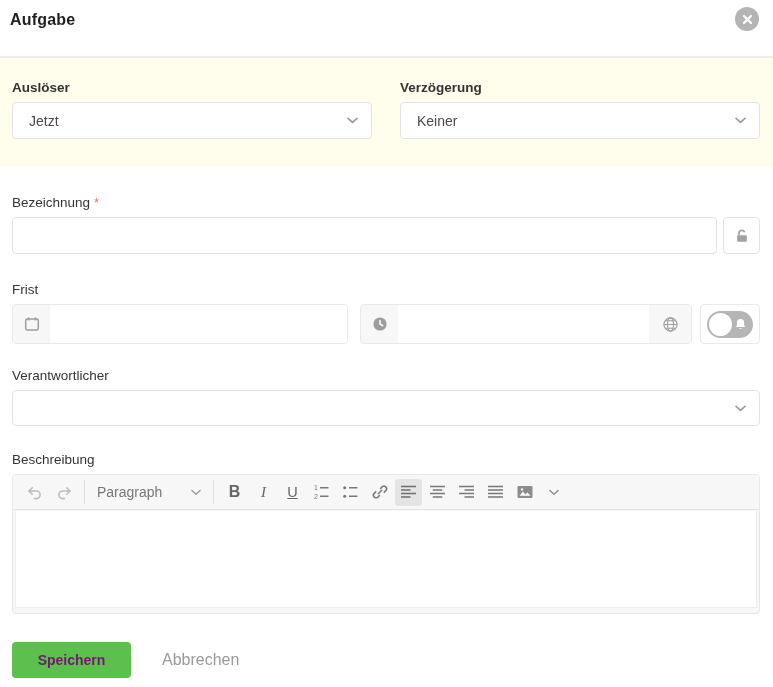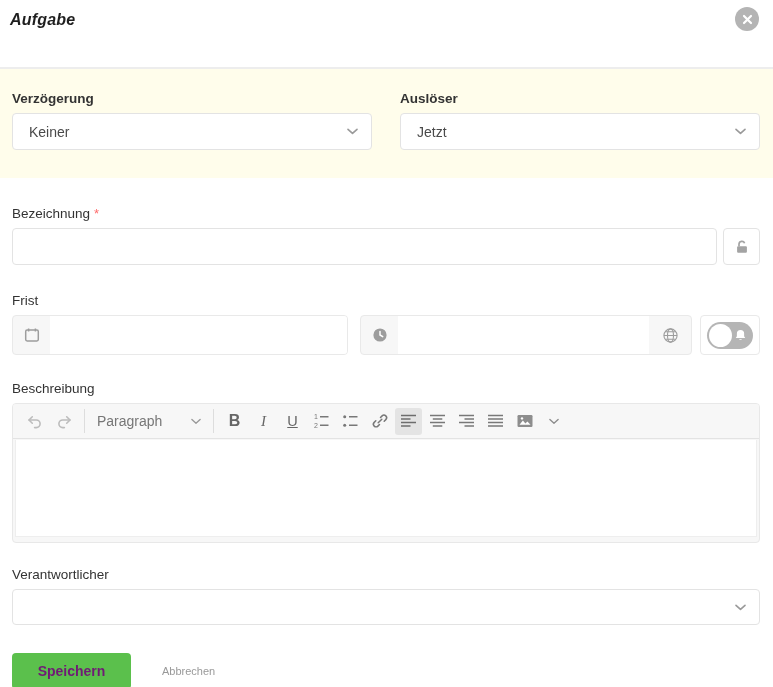--- a/index.html
+++ b/index.html
@@ -5,21 +5,21 @@
   * { box-sizing: border-box; margin: 0; padding: 0; }
   html, body { background: #fff; }
   body {
     width: 773px; height: 687px;
     font-family: "Liberation Sans", sans-serif;
     color: #333; overflow: hidden;
   }
   .dialog { width: 773px; height: 687px; background: #fff; }
 
   
-  .dialog-header { height: 69px; border-bottom: 2px solid #ededed; position: relative; font-style: italic; }
+  .dialog-header { height: 58px; border-bottom: 2px solid #ededed; position: relative; }
   .dialog-title { position: absolute; left: 10px; top: 11px; font-size: 16px; font-weight: 700; color: #1f1f1f; letter-spacing: .2px; }
   .close-btn { position: absolute; right: 14px; top: 7px; width: 24px; height: 24px; border: none; border-radius: 50%; background: #b4b4b4; display: flex; align-items: center; justify-content: center; cursor: pointer; }
 
   
   .highlight-band { background: #fffdeb; padding: 22px 13px 28px 12px; display: grid; grid-template-columns: 1fr 1fr; column-gap: 28px; }
   .label { font-size: 13.5px; color: #333; margin-bottom: 6px; line-height: 16px; }
   .label.bold { font-weight: 700; }
   .required { color: #ff6b6b; margin-left: 4px; font-size: 13px; }
 
   .select-box { height: 37px; background: #fff; border: 1px solid #e3e3e3; border-radius: 4px; display: flex; align-items: center; justify-content: space-between; padding: 0 13px 0 16px; font-size: 14px; color: #4a4a4a; cursor: pointer; }
@@ -56,21 +56,21 @@
   .tb-italic { font-style: italic; font-size: 15px; font-family: "Liberation Serif", serif; color: #666; }
   .tb-underline { text-decoration: underline; font-size: 14.5px; color: #666; }
   .editor-content { background: #fff; height: 97px; margin: 1px 2px 5px 2px; border: 1px solid #eee; border-top: none; outline: none; padding: 8px; font-size: 14px; }
 
   
   .responsible-select { height: 36px; }
 
   
   .actions { margin-top: 28px; display: flex; align-items: center; padding-bottom: 11px; }
   .save-btn { width: 119px; height: 36px; background: #5bc04c; border: none; border-radius: 4px; color: #701a75; font-size: 14px; font-weight: 700; cursor: pointer; font-family: "Liberation Sans", sans-serif; }
-  .cancel-btn { margin-left: 31px; background: none; border: none; color: #999; font-size: 11px; cursor: pointer; font-family: "Liberation Sans", sans-serif; }
+  .cancel-btn { margin-left: 31px; background: none; border: none; color: #999; font-size: 16px; cursor: pointer; font-family: "Liberation Sans", sans-serif; }
 
   svg { display: block; }
 </style>
 </head>
 <body>
 
 <div class="dialog">
 
   <div class="dialog-header">
     <div class="dialog-title">Aufgabe</div>
@@ -78,34 +78,34 @@
       <span>
         <svg width="11" height="11" viewBox="0 0 11 11">
             <path d="M2 2 L9 9 M9 2 L2 9" stroke="#fff" stroke-width="2.2" stroke-linecap="round"></path>
           </svg>
       </span>
     </button>
   </div>
 
   <div class="highlight-band">
     <div>
-      <div class="label bold">Verzögerung</div>
+      <div class="label bold">Auslöser</div>
       <div class="select-box">
-        <span>Keiner</span>
+        <span>Jetzt</span>
         <span>
           <svg width="11" height="7" viewBox="0 0 11 7">
               <path d="M1 1.3 L5.5 5.4 L10 1.3" fill="none" stroke="#9a9a9a" stroke-width="1.6" stroke-linecap="round" stroke-linejoin="round"></path>
             </svg>
         </span>
       </div>
     </div>
     <div>
-      <div class="label bold">Auslöser</div>
+      <div class="label bold">Verzögerung</div>
       <div class="select-box">
-        <span>Jetzt</span>
+        <span>Keiner</span>
         <span>
           <svg width="11" height="7" viewBox="0 0 11 7">
               <path d="M1 1.3 L5.5 5.4 L10 1.3" fill="none" stroke="#9a9a9a" stroke-width="1.6" stroke-linecap="round" stroke-linejoin="round"></path>
             </svg>
         </span>
       </div>
     </div>
   </div>
 
   <div class="main">
@@ -162,140 +162,140 @@
               <svg width="13" height="13" viewBox="0 0 14 14">
                   <path d="M7 1.6 a3.9 3.9 0 0 1 3.9 3.9 v2.9 l1.2 1.8 H1.9 L3.1 8.4 v-2.9 A3.9 3.9 0 0 1 7 1.6 z" fill="#fff"></path>
                   <path d="M5.5 11.2 a1.6 1.6 0 0 0 3 0 z" fill="#fff"></path>
                 </svg>
             </span>
           </div>
         </div>
       </div>
     </div>
 
-    <div class="section" style="margin-top:26px;">
-      <div class="label">Beschreibung</div>
-      <div class="editor">
-        <div class="toolbar">
-          <button class="tb-btn">
-            <span>
-              <svg width="18" height="18" viewBox="0 0 18 18" fill="none" stroke="#bcbcbc" stroke-width="1.6" stroke-linecap="round" stroke-linejoin="round">
-                  <path d="M6.3 4.8 L3 8 l3.3 3.2"></path>
-                  <path d="M3 8 h7.3 a3.8 3.8 0 0 1 0 7.6 H8.6"></path>
-                </svg>
-            </span>
-          </button>
-          <button class="tb-btn">
-            <span>
-              <svg width="18" height="18" viewBox="0 0 18 18" fill="none" stroke="#bcbcbc" stroke-width="1.6" stroke-linecap="round" stroke-linejoin="round">
-                  <path d="M11.7 4.8 L15 8 l-3.3 3.2"></path>
-                  <path d="M15 8 h-7.3 a3.8 3.8 0 0 0 0 7.6 H9.4"></path>
-                </svg>
-            </span>
-          </button>
-          <div class="tb-sep"></div>
-          <div class="paragraph-dd">
-            <span>Paragraph</span>
-            <span>
-              <svg width="10" height="7" viewBox="0 0 11 7">
-                  <path d="M1 1.3 L5.5 5.4 L10 1.3" fill="none" stroke="#9a9a9a" stroke-width="1.5" stroke-linecap="round" stroke-linejoin="round"></path>
-                </svg>
-            </span>
-          </div>
-          <div class="tb-sep"></div>
-          <button class="tb-btn tb-bold">B</button>
-          <button class="tb-btn tb-italic">I</button>
-          <button class="tb-btn tb-underline">U</button>
-          <button class="tb-btn">
-            <span>
-              <svg width="17" height="16" viewBox="0 0 17 16">
-                  <path d="M7 3.7 h8.5 M7 12.3 h8.5" stroke="#787878" stroke-width="1.6"></path>
-                  <text x="1" y="6.2" font-size="7" fill="#787878" font-family="Liberation Sans, sans-serif">1</text>
-                  <text x="1" y="15" font-size="7" fill="#787878" font-family="Liberation Sans, sans-serif">2</text>
-                </svg>
-            </span>
-          </button>
-          <button class="tb-btn">
-            <span>
-              <svg width="17" height="16" viewBox="0 0 17 16">
-                  <path d="M7 3.7 h8.5 M7 12.3 h8.5" stroke="#787878" stroke-width="1.6"></path>
-                  <circle cx="2.7" cy="3.7" r="1.5" fill="#787878"></circle>
-                  <circle cx="2.7" cy="12.3" r="1.5" fill="#787878"></circle>
-                </svg>
-            </span>
-          </button>
-          <button class="tb-btn">
-            <span>
-              <svg width="18" height="18" viewBox="0 0 18 18" fill="none" stroke="#787878" stroke-width="1.5" stroke-linecap="round">
-                  <path d="M7.2 10.8 L10.8 7.2"></path>
-                  <path d="M9.5 5.5 l1.6 -1.6 a2.6 2.6 0 0 1 3.7 3.7 L13.2 9.2"></path>
-                  <path d="M8.5 12.5 l-1.6 1.6 a2.6 2.6 0 0 1 -3.7 -3.7 L4.8 8.8"></path>
-                </svg>
-            </span>
-          </button>
-          <button class="tb-btn active">
-            <span>
-              <svg width="17" height="14" viewBox="0 0 17 14" stroke="#6d6d6d" stroke-width="1.7">
-                  <path d="M1 1.5 h15 M1 5 h9.5 M1 8.5 h15 M1 12 h9.5"></path>
-                </svg>
-            </span>
-          </button>
-          <button class="tb-btn">
-            <span>
-              <svg width="17" height="14" viewBox="0 0 17 14" stroke="#787878" stroke-width="1.7">
-                  <path d="M1 1.5 h15 M3.8 5 h9.5 M1 8.5 h15 M3.8 12 h9.5"></path>
-                </svg>
-            </span>
-          </button>
-          <button class="tb-btn">
-            <span>
-              <svg width="17" height="14" viewBox="0 0 17 14" stroke="#787878" stroke-width="1.7">
-                  <path d="M1 1.5 h15 M6.5 5 h9.5 M1 8.5 h15 M6.5 12 h9.5"></path>
-                </svg>
-            </span>
-          </button>
-          <button class="tb-btn">
-            <span>
-              <svg width="17" height="14" viewBox="0 0 17 14" stroke="#787878" stroke-width="1.7">
-                  <path d="M1 1.5 h15 M1 5 h15 M1 8.5 h15 M1 12 h15"></path>
-                </svg>
-            </span>
-          </button>
-          <button class="tb-btn">
-            <span>
-              <svg width="18" height="16" viewBox="0 0 18 16">
-                  <rect x="1.5" y="2" width="15" height="12" rx="1.2" fill="#8d8d8d"></rect>
-                  <path d="M3.5 11.8 l3.4 -4.2 2.5 3 2 -2.1 3.1 3.3 z" fill="#fff"></path>
-                  <circle cx="6" cy="5.4" r="1.2" fill="#fff"></circle>
-                </svg>
-            </span>
-          </button>
-          <button class="tb-btn">
-            <span>
-              <svg width="10" height="7" viewBox="0 0 11 7">
-                  <path d="M1 1.3 L5.5 5.4 L10 1.3" fill="none" stroke="#8d8d8d" stroke-width="1.5" stroke-linecap="round" stroke-linejoin="round"></path>
-                </svg>
-            </span>
-          </button>
-        </div>
-        <div class="editor-content" contenteditable="true" style=""></div>
-      </div>
-    </div>
-
     <div class="section" style="margin-top:24px;">
       <div class="label">Verantwortlicher</div>
       <div class="select-box responsible-select">
         <span></span>
         <span>
           <svg width="11" height="7" viewBox="0 0 11 7">
               <path d="M1 1.3 L5.5 5.4 L10 1.3" fill="none" stroke="#9a9a9a" stroke-width="1.6" stroke-linecap="round" stroke-linejoin="round"></path>
             </svg>
         </span>
       </div>
     </div>
 
+    <div class="section" style="margin-top:26px;">
+      <div class="label">Beschreibung</div>
+      <div class="editor">
+        <div class="toolbar">
+          <button class="tb-btn">
+            <span>
+              <svg width="18" height="18" viewBox="0 0 18 18" fill="none" stroke="#bcbcbc" stroke-width="1.6" stroke-linecap="round" stroke-linejoin="round">
+                  <path d="M6.3 4.8 L3 8 l3.3 3.2"></path>
+                  <path d="M3 8 h7.3 a3.8 3.8 0 0 1 0 7.6 H8.6"></path>
+                </svg>
+            </span>
+          </button>
+          <button class="tb-btn">
+            <span>
+              <svg width="18" height="18" viewBox="0 0 18 18" fill="none" stroke="#bcbcbc" stroke-width="1.6" stroke-linecap="round" stroke-linejoin="round">
+                  <path d="M11.7 4.8 L15 8 l-3.3 3.2"></path>
+                  <path d="M15 8 h-7.3 a3.8 3.8 0 0 0 0 7.6 H9.4"></path>
+                </svg>
+            </span>
+          </button>
+          <div class="tb-sep"></div>
+          <div class="paragraph-dd">
+            <span>Paragraph</span>
+            <span>
+              <svg width="10" height="7" viewBox="0 0 11 7">
+                  <path d="M1 1.3 L5.5 5.4 L10 1.3" fill="none" stroke="#9a9a9a" stroke-width="1.5" stroke-linecap="round" stroke-linejoin="round"></path>
+                </svg>
+            </span>
+          </div>
+          <div class="tb-sep"></div>
+          <button class="tb-btn tb-bold">B</button>
+          <button class="tb-btn tb-italic">I</button>
+          <button class="tb-btn tb-underline">U</button>
+          <button class="tb-btn">
+            <span>
+              <svg width="17" height="16" viewBox="0 0 17 16">
+                  <path d="M7 3.7 h8.5 M7 12.3 h8.5" stroke="#787878" stroke-width="1.6"></path>
+                  <text x="1" y="6.2" font-size="7" fill="#787878" font-family="Liberation Sans, sans-serif">1</text>
+                  <text x="1" y="15" font-size="7" fill="#787878" font-family="Liberation Sans, sans-serif">2</text>
+                </svg>
+            </span>
+          </button>
+          <button class="tb-btn">
+            <span>
+              <svg width="17" height="16" viewBox="0 0 17 16">
+                  <path d="M7 3.7 h8.5 M7 12.3 h8.5" stroke="#787878" stroke-width="1.6"></path>
+                  <circle cx="2.7" cy="3.7" r="1.5" fill="#787878"></circle>
+                  <circle cx="2.7" cy="12.3" r="1.5" fill="#787878"></circle>
+                </svg>
+            </span>
+          </button>
+          <button class="tb-btn">
+            <span>
+              <svg width="18" height="18" viewBox="0 0 18 18" fill="none" stroke="#787878" stroke-width="1.5" stroke-linecap="round">
+                  <path d="M7.2 10.8 L10.8 7.2"></path>
+                  <path d="M9.5 5.5 l1.6 -1.6 a2.6 2.6 0 0 1 3.7 3.7 L13.2 9.2"></path>
+                  <path d="M8.5 12.5 l-1.6 1.6 a2.6 2.6 0 0 1 -3.7 -3.7 L4.8 8.8"></path>
+                </svg>
+            </span>
+          </button>
+          <button class="tb-btn active">
+            <span>
+              <svg width="17" height="14" viewBox="0 0 17 14" stroke="#6d6d6d" stroke-width="1.7">
+                  <path d="M1 1.5 h15 M1 5 h9.5 M1 8.5 h15 M1 12 h9.5"></path>
+                </svg>
+            </span>
+          </button>
+          <button class="tb-btn">
+            <span>
+              <svg width="17" height="14" viewBox="0 0 17 14" stroke="#787878" stroke-width="1.7">
+                  <path d="M1 1.5 h15 M3.8 5 h9.5 M1 8.5 h15 M3.8 12 h9.5"></path>
+                </svg>
+            </span>
+          </button>
+          <button class="tb-btn">
+            <span>
+              <svg width="17" height="14" viewBox="0 0 17 14" stroke="#787878" stroke-width="1.7">
+                  <path d="M1 1.5 h15 M6.5 5 h9.5 M1 8.5 h15 M6.5 12 h9.5"></path>
+                </svg>
+            </span>
+          </button>
+          <button class="tb-btn">
+            <span>
+              <svg width="17" height="14" viewBox="0 0 17 14" stroke="#787878" stroke-width="1.7">
+                  <path d="M1 1.5 h15 M1 5 h15 M1 8.5 h15 M1 12 h15"></path>
+                </svg>
+            </span>
+          </button>
+          <button class="tb-btn">
+            <span>
+              <svg width="18" height="16" viewBox="0 0 18 16">
+                  <rect x="1.5" y="2" width="15" height="12" rx="1.2" fill="#8d8d8d"></rect>
+                  <path d="M3.5 11.8 l3.4 -4.2 2.5 3 2 -2.1 3.1 3.3 z" fill="#fff"></path>
+                  <circle cx="6" cy="5.4" r="1.2" fill="#fff"></circle>
+                </svg>
+            </span>
+          </button>
+          <button class="tb-btn">
+            <span>
+              <svg width="10" height="7" viewBox="0 0 11 7">
+                  <path d="M1 1.3 L5.5 5.4 L10 1.3" fill="none" stroke="#8d8d8d" stroke-width="1.5" stroke-linecap="round" stroke-linejoin="round"></path>
+                </svg>
+            </span>
+          </button>
+        </div>
+        <div class="editor-content" contenteditable="true" style=""></div>
+      </div>
+    </div>
+
     <div class="actions">
       <button class="save-btn">Speichern</button>
       <button class="cancel-btn">Abbrechen</button>
     </div>
 
   </div>
 </div>
 
 </body></html>

